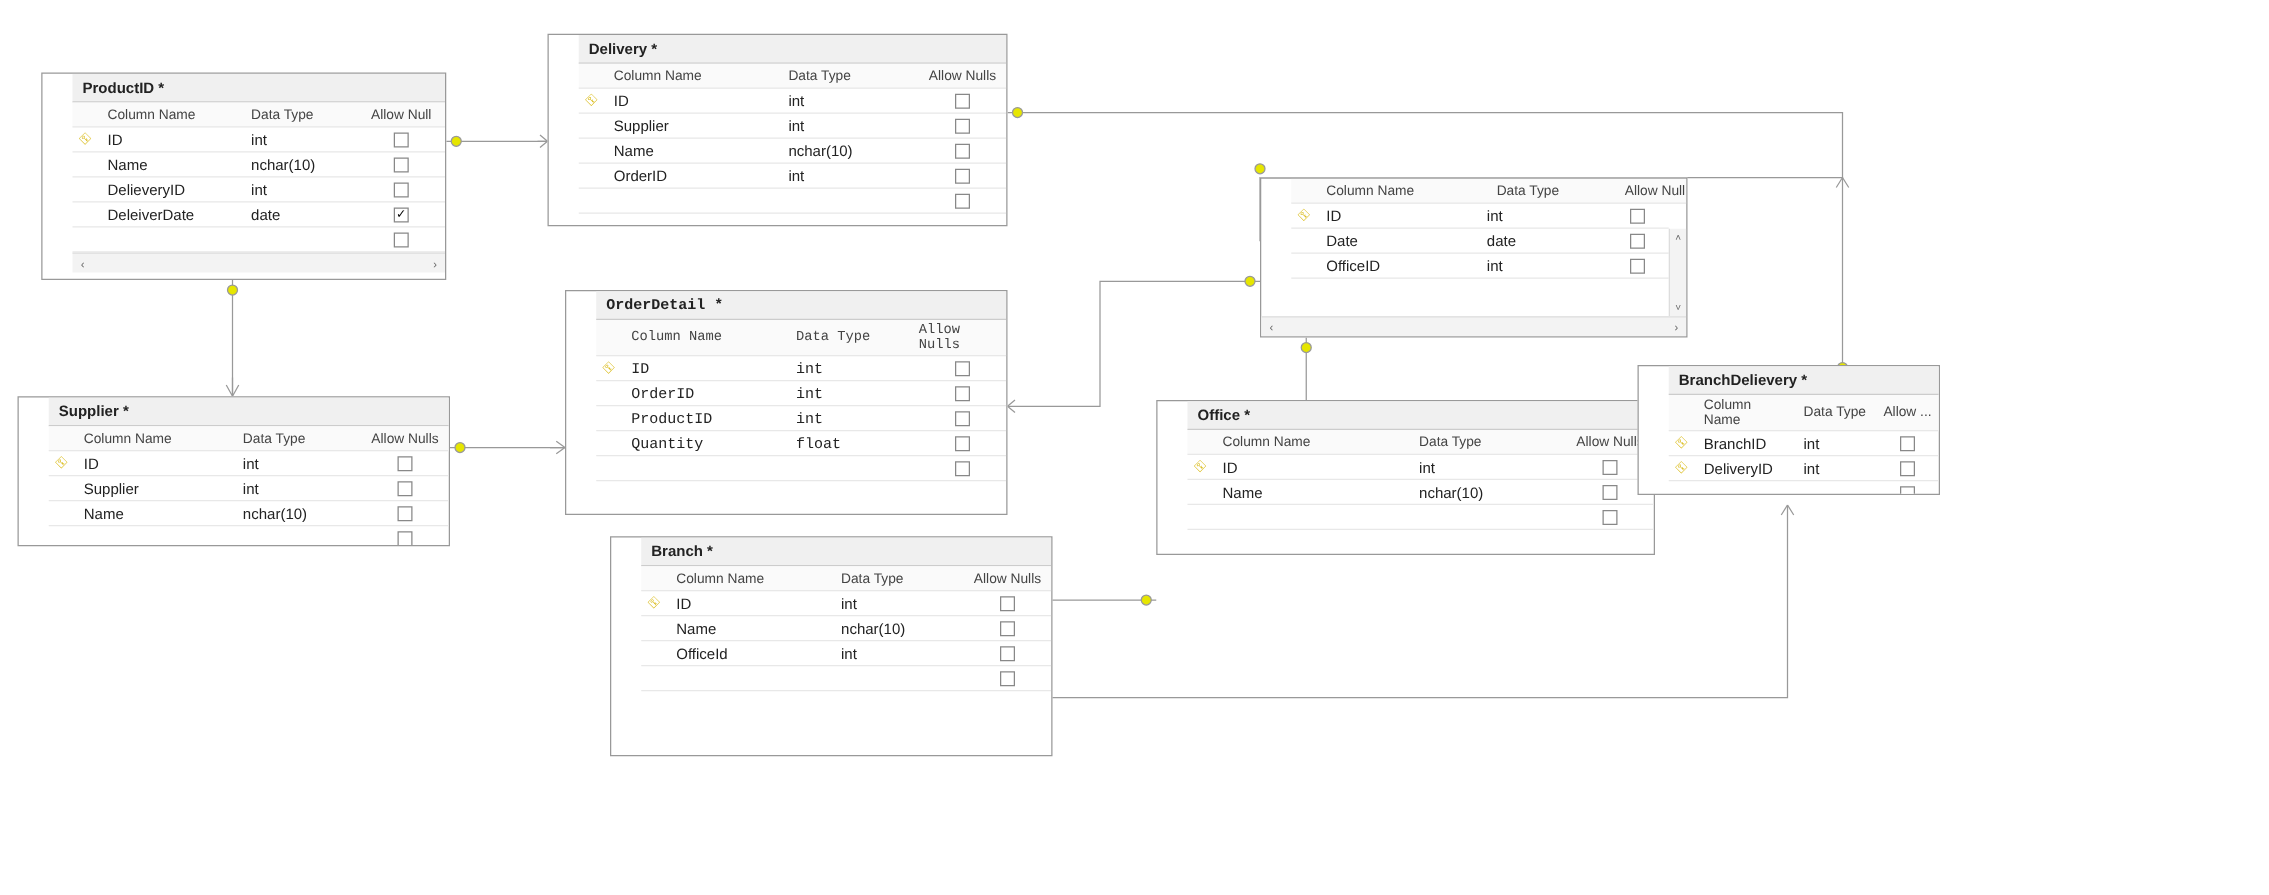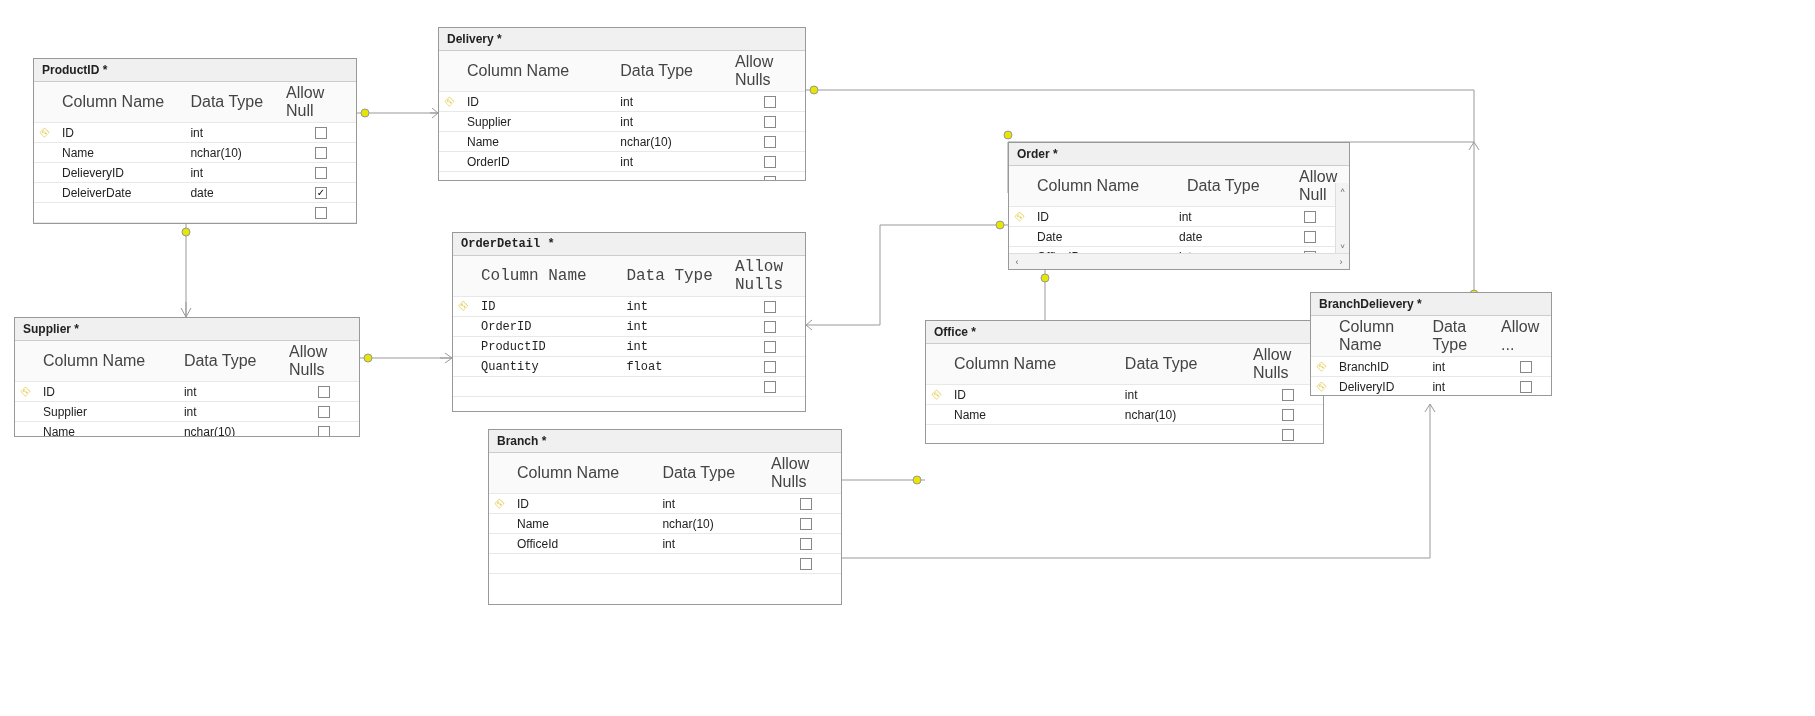--- a/index.html
+++ b/index.html
@@ -12,37 +12,38 @@
     width: 1815px;
     height: 716px;
     position: relative;
     color: #222;
   }
   .table-box {
     position: absolute;
     border: 1px solid #999;
     background: #fff;
     overflow: hidden;
+    padding-left: 24px;
   }
   .table-title {
     background: #f0f0f0;
     padding: 4px 8px;
     font-weight: 600;
     border-bottom: 1px solid #ccc;
     font-size: 12px;
   }
   .col-header, .col-row {
     display: flex;
     border-bottom: 1px solid #e8e8e8;
     min-height: 20px;
     align-items: center;
   }
   .col-header {
     background: #fafafa;
-    font-size: 16px;
+    font-size: 11px;
     color: #444;
   }
   .key-cell {
     width: 22px;
     display: flex;
     align-items: center;
     justify-content: center;
     flex-shrink: 0;
   }
   .name-cell { flex: 1.3; padding: 2px 6px; }
@@ -370,21 +371,20 @@
         <span class="name-cell"></span>
         <span class="type-cell"></span>
         <span class="null-cell">
           <span class="checkbox"></span>
         </span>
       </div>
     </div>
 </div>
 
 <div class="table-box" style="left:1008px; top:142px; width:342px; height:128px;">
-  <div class="table-title">Order *</div>
   <div class="col-header">
     <span class="key-cell"></span>
     <span class="name-cell">Column Name</span>
     <span class="type-cell">Data Type</span>
     <span class="null-cell narrow">Allow Null</span>
   </div>
   <div id="body-order" style="margin-right:14px;">
       <div class="col-row">
         <span class="key-cell">
           <span class="key-icon">⚿</span>

